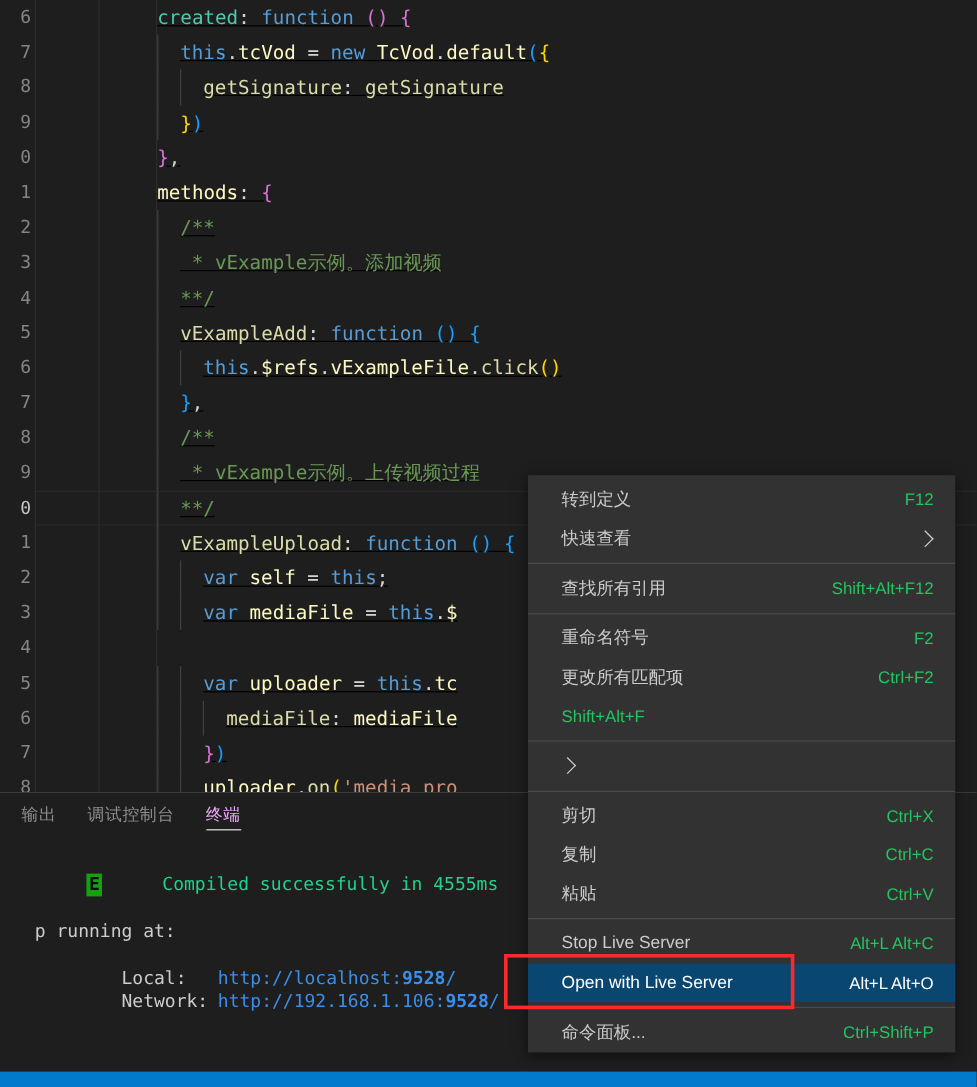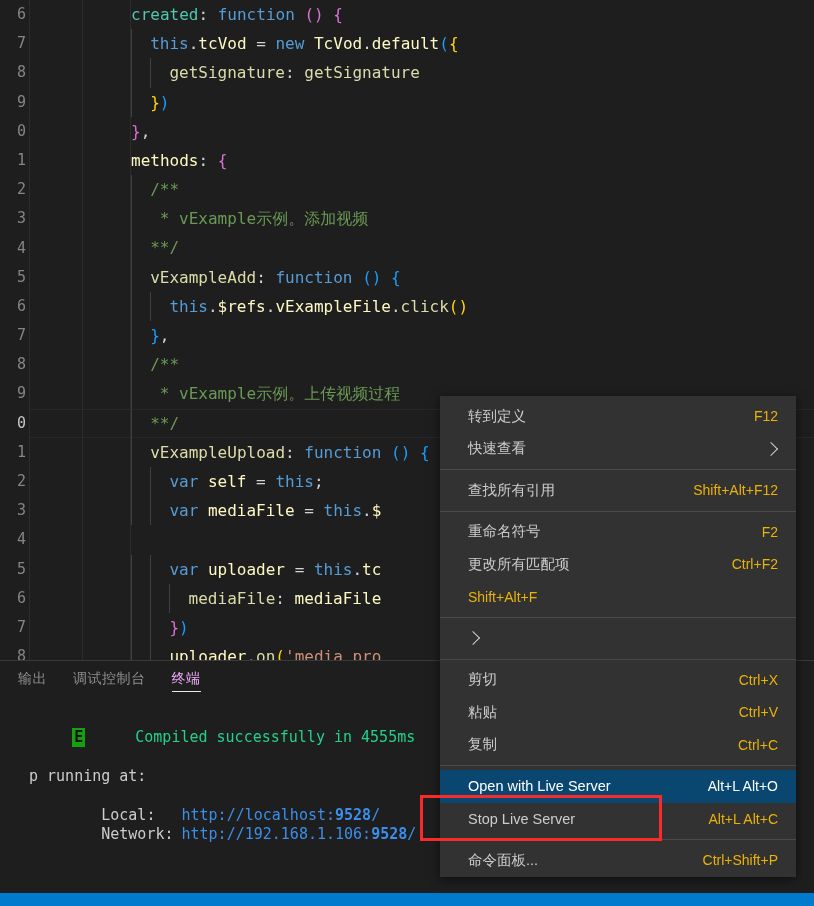--- a/index.html
+++ b/index.html
@@ -26,21 +26,21 @@
     display: flex; align-items: center;
   }
   .gutter {
     position: absolute; left: 0; top: 0; width: 30px; height: 29.2px;
     color: #858585; font-size: 15px; text-align: right;
     display: flex; align-items: center; justify-content: flex-end;
     padding-right: 4px;
   }
   .gutter.active { color: #c6c6c6; }
   .ctext { position: absolute; left: 0; top: 0; height: 29.2px;
-           display: flex; align-items: flex-end; }
+           display: flex; align-items: flex-start; text-decoration: underline; }
   
   .vrule { position: absolute; top: 0; width: 1px; height: 660px; background: #2c2c2c; }
   .indent-guide { position: absolute; width: 1px; background: #404040; }
   .cur-line-box {
     position: absolute; left: 30px; right: 0; height: 29.2px;
     border-top: 1px solid #282828; border-bottom: 1px solid #282828;
     pointer-events: none;
   }
   
   .kw   { color: #569cd6; }   
@@ -101,21 +101,21 @@
     position: absolute; left: 440px; top: 396px; width: 356px;
     background: #323232; color: #cccccc;
     box-shadow: 0 2px 10px rgba(0,0,0,.55);
     font-size: 14.5px; padding: 4px 0 0 0; z-index: 50;
   }
   .mitem {
     position: relative; height: 32.5px; display: flex; align-items: center;
     padding: 0 18px 0 28px; cursor: default;
   }
   .mitem .mlabel { flex: 1; white-space: nowrap; }
-  .mitem .mkey  { color: #eab308; font-size: 14px; white-space: nowrap; }
+  .mitem .mkey  { color: #22c55e; font-size: 14px; white-space: nowrap; }
   .mitem.sel { background: #094771; color: #ffffff; }
   .mitem.sel .mkey { color: #ffffff; }
   .msep { height: 1px; background: #4a4a4a; margin: 4px 0; }
   .chev {
     width: 10px; height: 10px; border-right: 1.6px solid #cfcfcf;
     border-top: 1.6px solid #cfcfcf; transform: rotate(45deg);
     margin-right: 2px;
   }
   
   #redbox {
@@ -212,36 +212,36 @@
       <div class="msep"></div>
       <div class="mitem">
         <span class="chev"></span>
       </div>
       <div class="msep"></div>
       <div class="mitem">
         <span class="mlabel">剪切</span>
         <span class="mkey">Ctrl+X</span>
       </div>
       <div class="mitem">
+        <span class="mlabel">复制</span>
+        <span class="mkey">Ctrl+C</span>
+      </div>
+      <div class="mitem">
         <span class="mlabel">粘贴</span>
         <span class="mkey">Ctrl+V</span>
       </div>
-      <div class="mitem">
-        <span class="mlabel">复制</span>
-        <span class="mkey">Ctrl+C</span>
-      </div>
-      <div class="msep"></div>
+      <div class="msep"></div>
+      <div class="mitem">
+        <span class="mlabel">Stop Live Server</span>
+        <span class="mkey">Alt+L Alt+C</span>
+      </div>
       <div class="mitem sel">
         <span class="mlabel">Open with Live Server</span>
         <span class="mkey">Alt+L Alt+O</span>
       </div>
-      <div class="mitem">
-        <span class="mlabel">Stop Live Server</span>
-        <span class="mkey">Alt+L Alt+C</span>
-      </div>
       <div class="msep"></div>
       <div class="mitem">
         <span class="mlabel">命令面板...</span>
         <span class="mkey">Ctrl+Shift+P</span>
       </div>
     </div>
 
   <div id="redbox"></div>
 
 </div>

